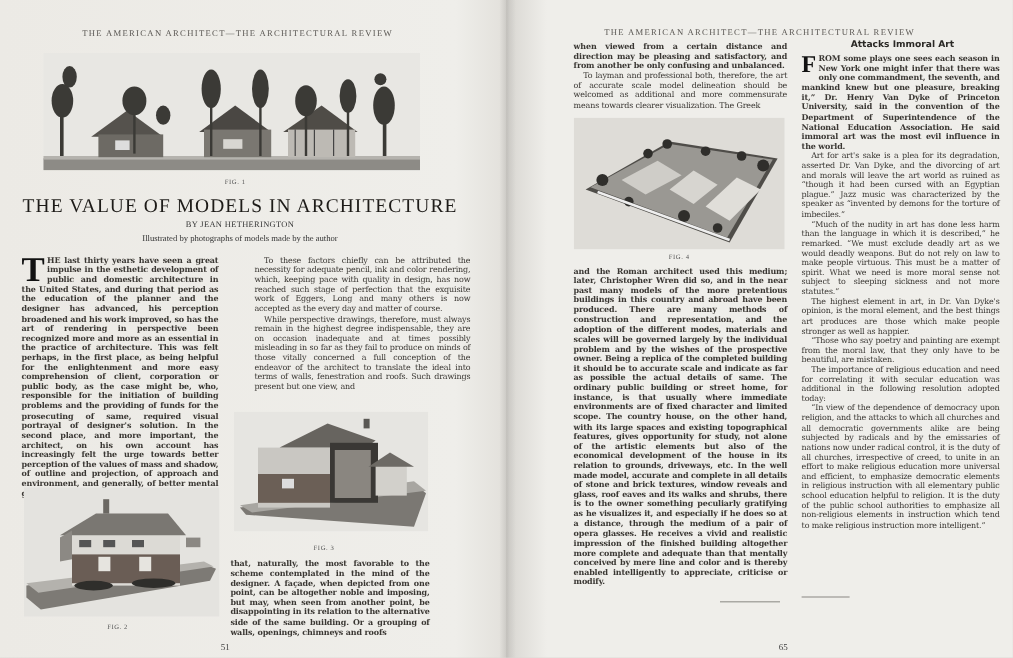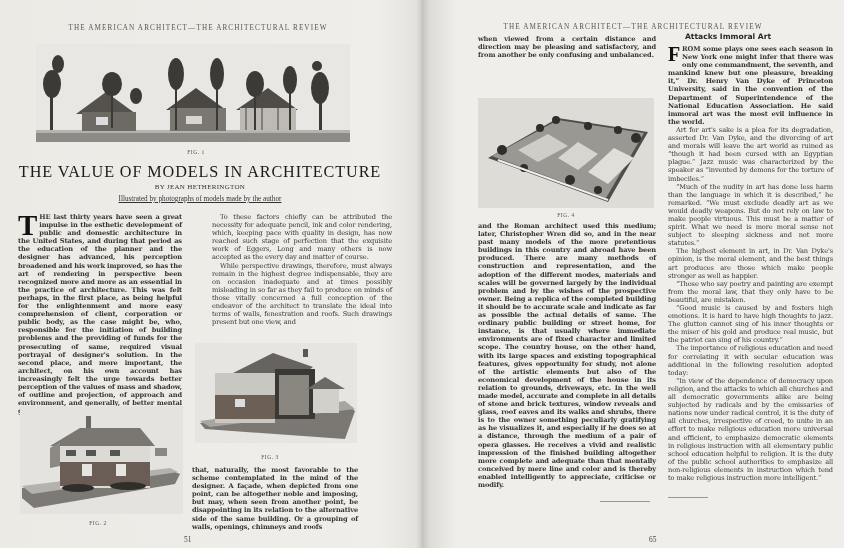--- a/index.html
+++ b/index.html
@@ -34,39 +34,39 @@
     position: absolute; left: 14px; top: 163px; width: 372px;
     text-align: center; font-size: 16.2px; letter-spacing: 0.9px; color: #1d1b18;
     font-weight: normal;
   }
   .byline {
     position: absolute; left: 14px; top: 183px; width: 372px;
     text-align: center; font-size: 7px; letter-spacing: 0.3px; color: #333;
   }
   .subtitle {
     position: absolute; left: 14px; top: 195px; width: 372px;
-    text-align: center; font-size: 7.2px; color: #333; text-decoration: underline;
+    text-align: center; font-size: 7.2px; color: #333;
   }
 
   .col {
     position: absolute; font-size: 6.65px; line-height: 8.1px;
     text-align: justify; color: #3a3733;
     font-family: "DejaVu Serif", "Liberation Serif", serif;
     letter-spacing: -0.12px;
   }
   .col p { margin: 0; text-indent: 8px; }
   .col p.noindent { text-indent: 0; font-weight: bold; }
   .dropcap {
     float: left; font-size: 29px; line-height: 22px; margin: 1px 2px 0 0;
     font-family: "Liberation Serif", serif; color: #111; text-indent: 0;
   }
   .folio { position: absolute; font-size: 7.5px; color: #444; }
 
   .section-head {
-    position: absolute; left: 648px; top: 32px; width: 160px; text-align: center;
+    position: absolute; left: 672px; top: 32px; width: 160px; text-align: center;
     font-size: 7.6px; font-weight: bold; color: #2a2825;
     font-family: "DejaVu Sans", "Liberation Sans", sans-serif;
   }
   .rule { position: absolute; height: 1px; background: #9a9893; }
   .gutter-shadow { position: absolute; left: 416px; top: 0; width: 14px; height: 548px;
     background: linear-gradient(to right, rgba(0,0,0,0) 0%, rgba(0,0,0,0.10) 45%, rgba(0,0,0,0.06) 60%, rgba(0,0,0,0) 100%); }
 </style>
 </head>
 <body>
 
@@ -172,20 +172,21 @@
   <div class="caption" style="left:68px; top:520px; width:60px;">FIG. 2</div>
 
   <div class="folio" style="left:184px; top:535px;font-family:Liberation Serif, serif;">51</div>
 </div>
 
 <div class="page right">
   <div class="running-head">THE AMERICAN ARCHITECT—THE ARCHITECTURAL REVIEW</div>
 
   <div class="col" style="left:56px; top:35px; width:178px;">
     <p class="noindent">when viewed from a certain distance and direction may be pleasing and satisfactory, and from another be only confusing and unbalanced.</p>
+    <p>To layman and professional both, therefore, the art of accurate scale model delineation should be welcomed as additional and more commensurate means towards clearer visualization. The Greek</p>
   </div>
 
   <div class="fig" style="left:56px; top:98px; width:176px; height:110px;">
     <svg viewBox="0 0 176 110" preserveAspectRatio="none">
       <rect width="176" height="110" fill="#dedcd7"></rect>
       <polygon points="10,60 80,20 170,34 130,104" fill="#4f4d49"></polygon>
       <polygon points="14,58 80,22 166,35 128,100" fill="#9a9893"></polygon>
       <polygon points="40,52 70,36 90,48 60,64" fill="#cfcdc8"></polygon>
       <polygon points="80,60 100,44 120,56 100,72" fill="#d7d5d0"></polygon>
       <polygon points="110,74 136,50 156,60 130,86" fill="#e0ded9"></polygon>
@@ -208,21 +209,20 @@
   <div class="col" style="left:56px; top:222px; width:178px;">
     <p class="noindent">and the Roman architect used this medium; later, Christopher Wren did so, and in the near past many models of the more pretentious buildings in this country and abroad have been produced. There are many methods of construction and representation, and the adoption of the different modes, materials and scales will be governed largely by the individual problem and by the wishes of the prospective owner. Being a replica of the completed building it should be to accurate scale and indicate as far as possible the actual details of same. The ordinary public building or street home, for instance, is that usually where immediate environments are of fixed character and limited scope. The country house, on the other hand, with its large spaces and existing topographical features, gives opportunity for study, not alone of the artistic elements but also of the economical development of the house in its relation to grounds, driveways, etc. In the well made model, accurate and complete in all details of stone and brick textures, window reveals and glass, roof eaves and its walks and shrubs, there is to the owner something peculiarly gratifying as he visualizes it, and especially if he does so at a distance, through the medium of a pair of opera glasses. He receives a vivid and realistic impression of the finished building altogether more complete and adequate than that mentally conceived by mere line and color and is thereby enabled intelligently to appreciate, criticise or modify.</p>
   </div>
 
   <div class="col" style="left:246px; top:45px; width:165px;">
     <p class="noindent"><span class="dropcap" style="font-size:20px; line-height:16px; margin-top:1px;">F</span><span>ROM some plays one sees each season in New York one might infer that there was only one commandment, the seventh, and mankind knew but one pleasure, breaking it,” Dr. Henry Van Dyke of Princeton University, said in the convention of the Department of Superintendence of the National Education Association. He said immoral art was the most evil influence in the world.</span></p>
     <p>Art for art's sake is a plea for its degradation, asserted Dr. Van Dyke, and the divorcing of art and morals will leave the art world as ruined as “though it had been cursed with an Egyptian plague.” Jazz music was characterized by the speaker as “invented by demons for the torture of imbeciles.”</p>
     <p>“Much of the nudity in art has done less harm than the language in which it is described,” he remarked. “We must exclude deadly art as we would deadly weapons. But do not rely on law to make people virtuous. This must be a matter of spirit. What we need is more moral sense not subject to sleeping sickness and not more statutes.”</p>
     <p>The highest element in art, in Dr. Van Dyke's opinion, is the moral element, and the best things art produces are those which make people stronger as well as happier.</p>
     <p>“Those who say poetry and painting are exempt from the moral law, that they only have to be beautiful, are mistaken.</p>
-    <p>“Good music is caused by and fosters high emotions. It is hard to have high thoughts to jazz. The glutton cannot sing of his inner thoughts or the miser of his gold and produce real music, but the patriot can sing of his country.”</p>
     <p>The importance of religious education and need for correlating it with secular education was additional in the following resolution adopted today:</p>
     <p>“In view of the dependence of democracy upon religion, and the attacks to which all churches and all democratic governments alike are being subjected by radicals and by the emissaries of nations now under radical control, it is the duty of all churches, irrespective of creed, to unite in an effort to make religious education more universal and efficient, to emphasize democratic elements in religious instruction with all elementary public school education helpful to religion. It is the duty of the public school authorities to emphasize all non-religious elements in instruction which tend to make religious instruction more intelligent.”</p>
   </div>
 
   <div class="rule" style="left:246px; top:497px; width:40px;"></div>
   <div class="rule" style="left:178px; top:501px; width:50px;"></div>
 
   <div class="folio" style="left:227px; top:535px;">65</div>
 </div>
 

